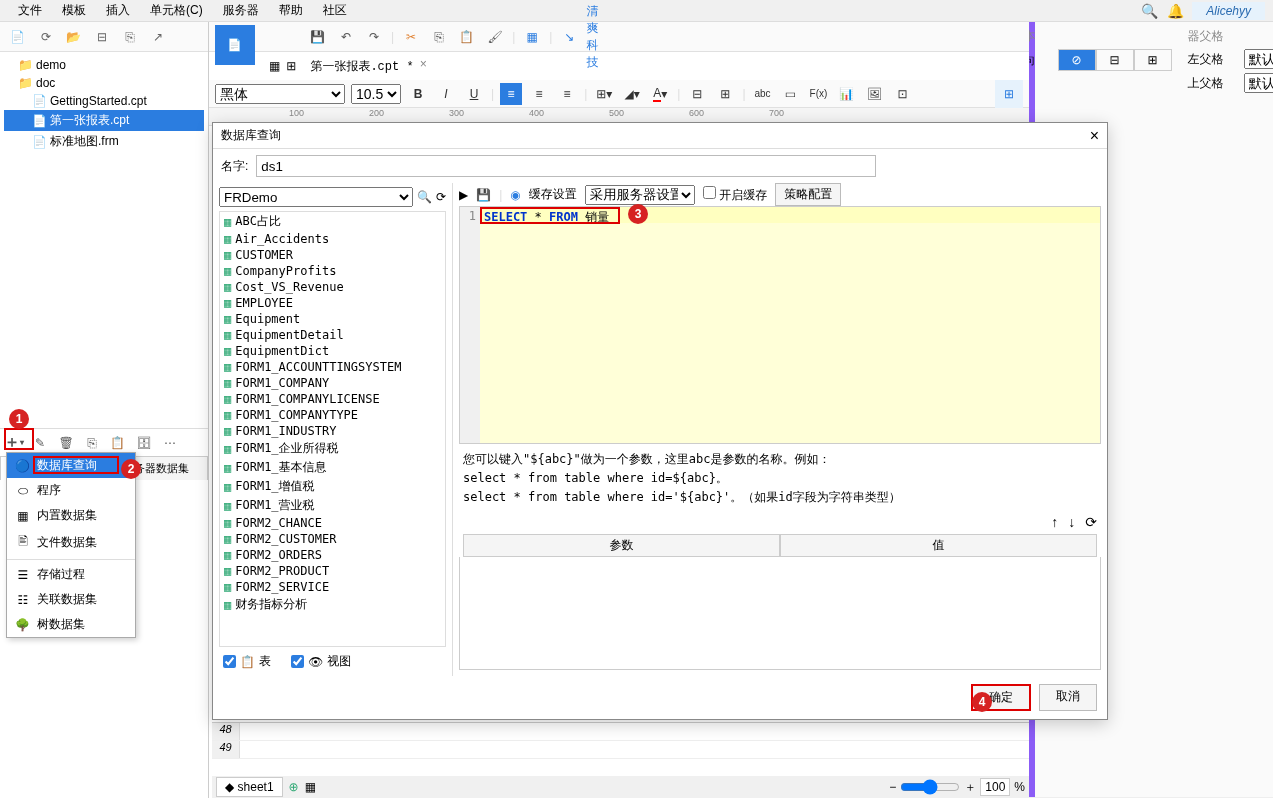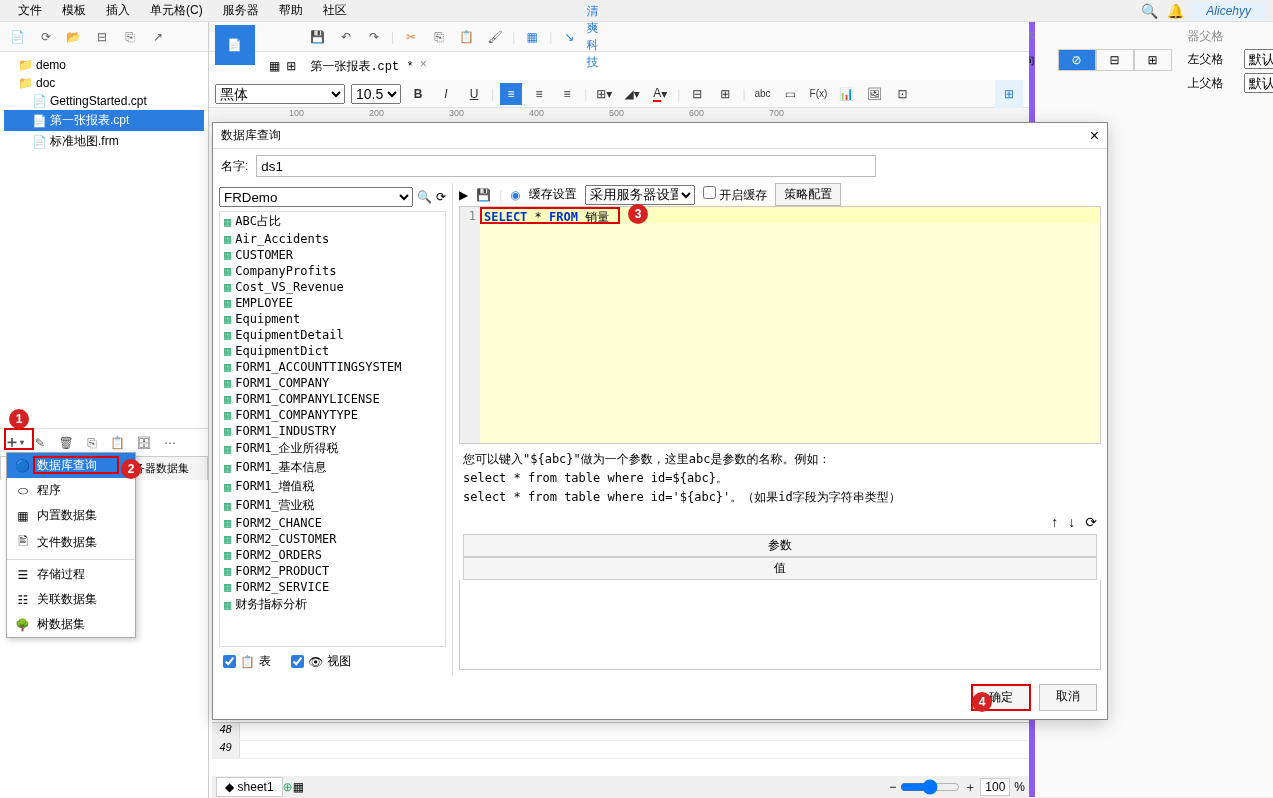--- a/index.html
+++ b/index.html
@@ -65,21 +65,21 @@
 .dialog .sqlbar .btn { border:1px solid #bbb; padding:2px 8px; background:#f5f5f5; cursor:pointer; }
 .dialog .sqledit { flex:0 0 238px; margin:0 6px; border:1px solid #ccc; display:flex; position:relative; background:#fff; }
 .dialog .sqledit .gutter { width:20px; background:#f0f0f0; text-align:right; padding:2px 4px 0 0; color:#888; font-family:monospace; font-size:12px; }
 .dialog .sqledit .code { flex:1; padding:2px 4px; font-family:"SimSun",monospace; font-size:12px; background:#ffffd8; position:relative; }
 .dialog .sqledit .code .hl-line { position:absolute; left:0; right:0; top:0; height:16px; background:#ffffc0; z-index:0; }
 .dialog .sqledit .code .redbox { position:absolute; left:0; top:0; width:140px; height:17px; border:2px solid #d00; z-index:2; }
 .dialog .sqledit .code span { position:relative; z-index:1; }
 .dialog .sqledit .code .kw { color:#0033cc; font-weight:bold; }
 .dialog .hint { padding:6px 10px; font-family:"SimSun",monospace; font-size:12px; line-height:1.6; }
 .dialog .parambar { display:flex; justify-content:flex-end; padding:0 10px 4px; gap:10px; font-size:14px; }
-.dialog .paramhdr { display:flex; margin:0 10px;flex-direction:column; }
+.dialog .paramhdr { display:flex; margin:0 10px; }
 .dialog .paramhdr div { flex:1; text-align:center; border:1px solid #ccc; background:#f5f5f5; padding:2px; }
 .dialog .paramarea { height:148px; margin:0 6px 6px; border:1px solid #ccc; border-top:none; }
 .dialog .btnrow { display:flex; justify-content:flex-end; padding:8px 10px; gap:8px; }
 .dialog .btnrow .btn { border:1px solid #bbb; padding:3px 16px; background:#f5f5f5; cursor:pointer; }
 .dialog .btnrow .btn.ok { border:2px solid #d00; }
 
 .right { width:244px; border-left:6px solid #8b5cf6; display:flex; flex-direction:row; background:#fafafa;justify-content:center; }
 .right .rtitle { padding:4px 8px; border-bottom:1px solid #ddd; display:flex; }
 .right .rtabs { display:flex; }
 .right .rtabs .rtab { flex:1; text-align:center; padding:6px 4px; border:1px solid #ddd; background:#f0f0f0; cursor:pointer; }
@@ -88,21 +88,21 @@
 .right .rrow { display:flex; align-items:center; gap:6px; margin:4px 0; }
 .right .rrow select { flex:1; height:20px; }
 .right .iconbtns { display:flex; gap:0; }
 .right .iconbtns .ib { width:38px; height:22px; border:1px solid #ccc; display:flex; align-items:center; justify-content:center; }
 .right .iconbtns .ib.active { background:#2b7de0; color:#fff; }
 
 .sheet-area { position:absolute; left:212px; right:244px; bottom:0; height:76px; background:#fff; border-top:1px solid #ccc; }
 .sheet-area .rows { font-size:11px; }
 .sheet-area .row { display:flex; height:18px; border-bottom:1px solid #eee; }
 .sheet-area .row .rh { width:28px; text-align:center; background:#f0f0f0; border-right:1px solid #ddd;font-style:italic; }
-.sheet-area .sheettabs { position:absolute; bottom:0; left:0; right:0; height:22px; display:flex; align-items:center; background:#f0f0f0; padding:0 4px; gap:0; }
+.sheet-area .sheettabs { position:absolute; bottom:0; left:0; right:0; height:22px; display:flex; align-items:center; background:#f0f0f0; padding:0 4px; gap:6px; }
 .sheet-area .zoom { margin-left:auto; display:flex; align-items:center; gap:4px; }
 
 
 .anno { position:absolute; width:20px; height:20px; border-radius:50%; background:#d62222; color:#fff; font-weight:bold; display:flex; align-items:center; justify-content:center; font-size:12px; z-index:200; }
 .redframe { position:absolute; border:2px solid #d00; z-index:150; pointer-events:none; }
 
 .ticon { color:#3a7; }
 input[type=checkbox] { accent-color: #2b7de0; }
 </style>
 </head>

